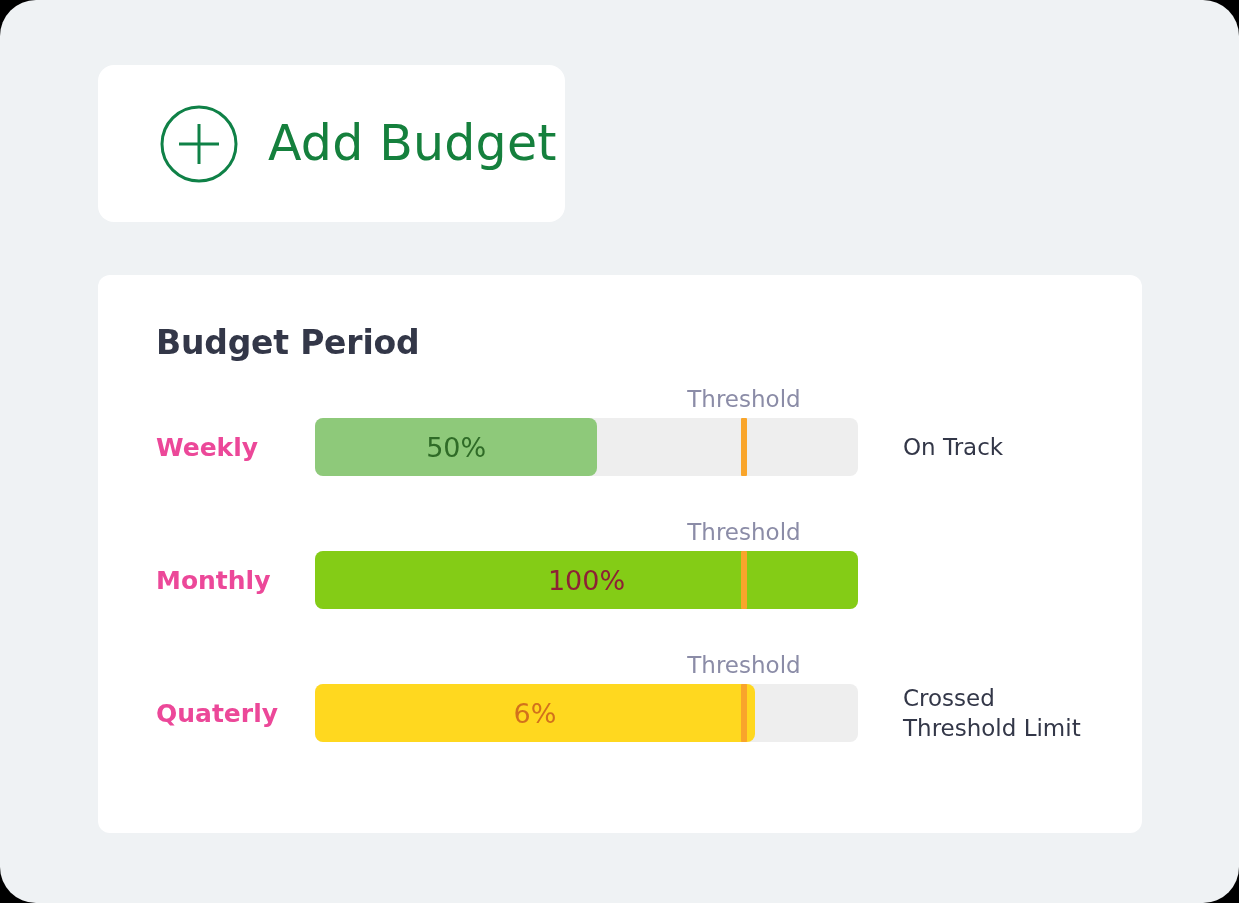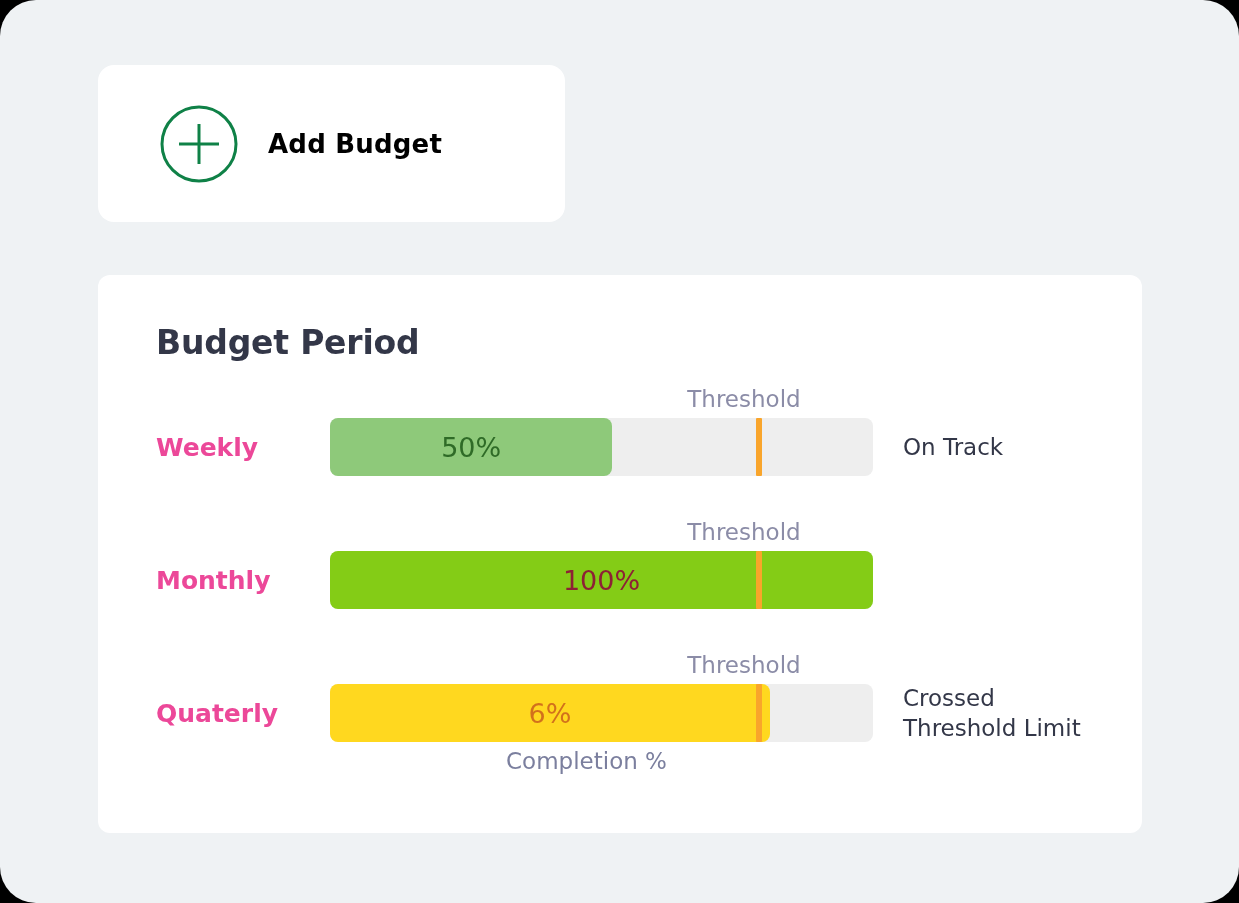--- a/index.html
+++ b/index.html
@@ -45,23 +45,23 @@
     cursor: pointer;
   }
   .plus-icon {
     width: 80px;
     height: 80px;
     flex: none;
     display: block;
   }
   .add-budget-label {
     margin-left: 29px;
-    font-size: 26px;
-    font-weight: 700;
-    color: #000000;
+    font-size: 49px;
+    font-weight: 400;
+    color: #15803d;
     letter-spacing: 0.2px;
     white-space: nowrap;
   }
 
   
   .chart-card {
     position: absolute;
     left: 98px;
     top: 275px;
     width: 1044px;
@@ -115,21 +115,20 @@
   }
 
   .track {
     position: absolute;
     left: 217px;
     top: 38px;
     width: 543px;
     height: 58px;
     background: #eeeeee;
     border-radius: 8px;
-    margin-left: 15px;
   }
 
   .fill {
     position: absolute;
     left: 0;
     top: 0;
     height: 100%;
     border-radius: 8px;
     display: flex;
     align-items: center;
@@ -223,16 +222,15 @@
           <div class="fill" id="fill-2" style="width: 81%; background: rgb(255, 216, 31);">
             <span class="fill-value" id="fillval-2" style="color: rgb(210, 113, 28);">6%</span>
           </div>
           <div class="threshold-marker" id="thr-mark-2" style="left: 79%; background: rgb(249, 165, 43);"></div>
         </div>
         <div class="status">Crossed Threshold Limit</div>
       </div>
 
     </div>
 
-    <div class="axis-label">Completion %</div>
   </div>
 
 </div>
 
 </body></html>

